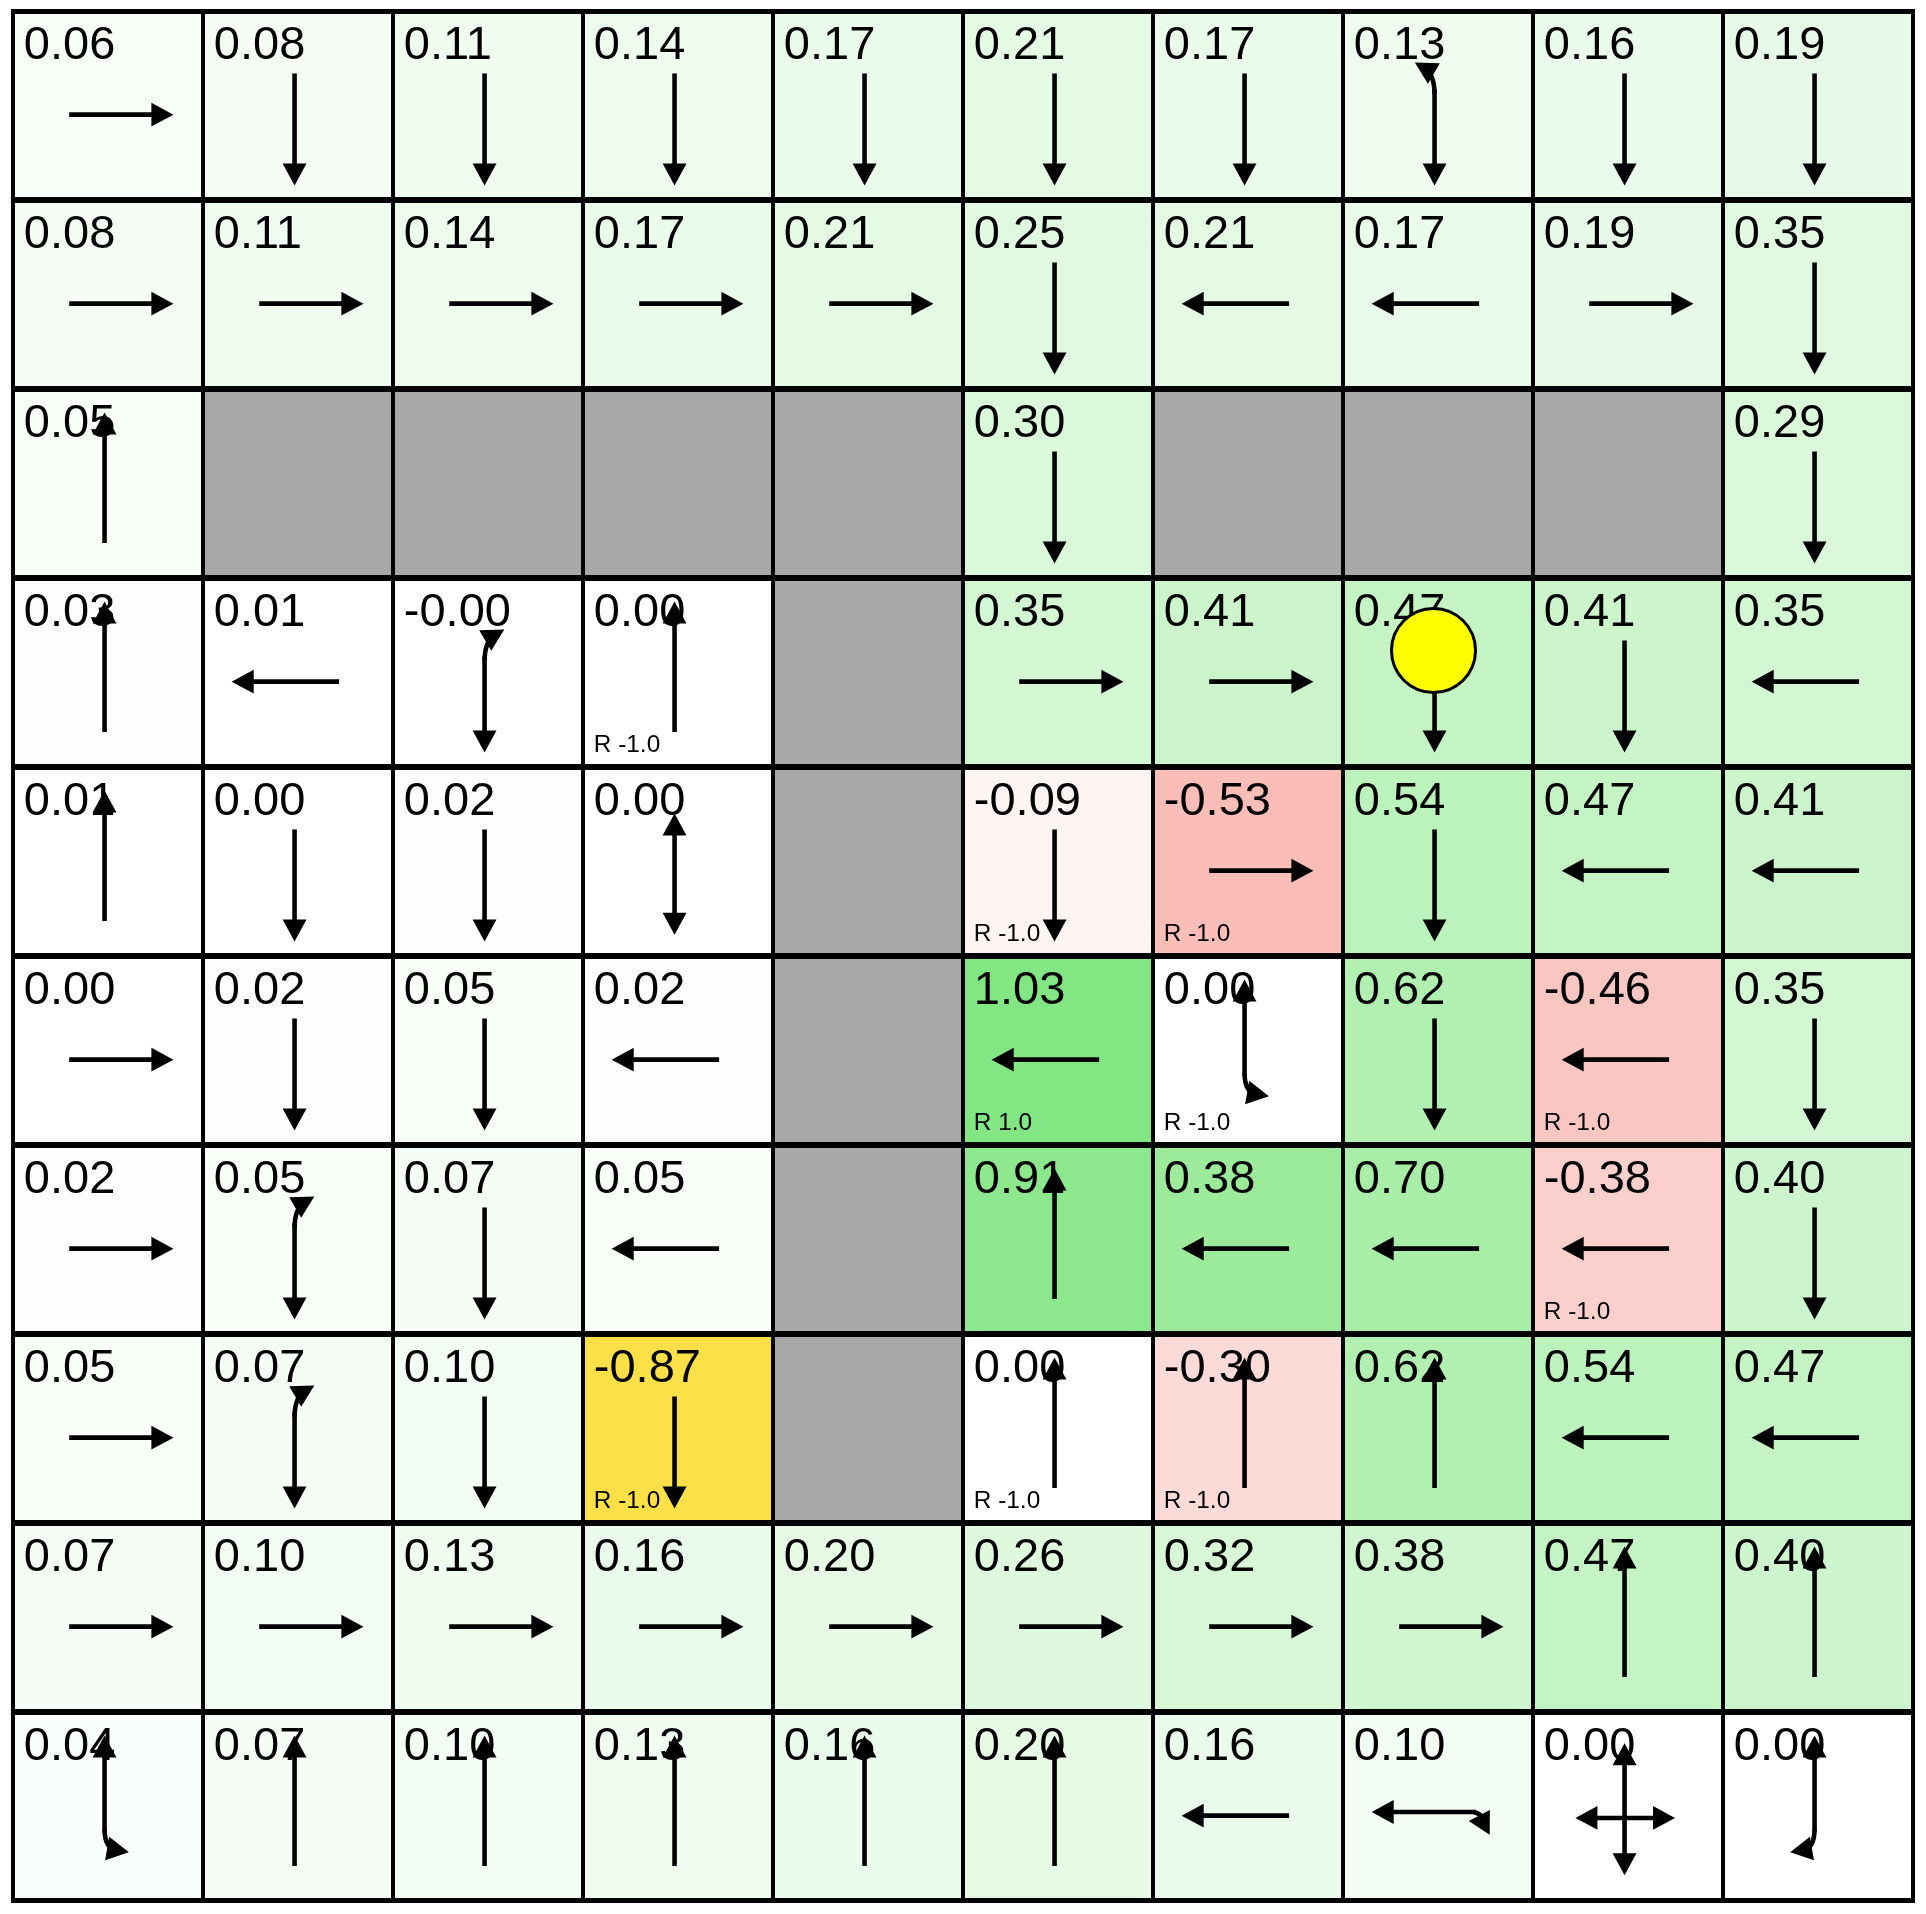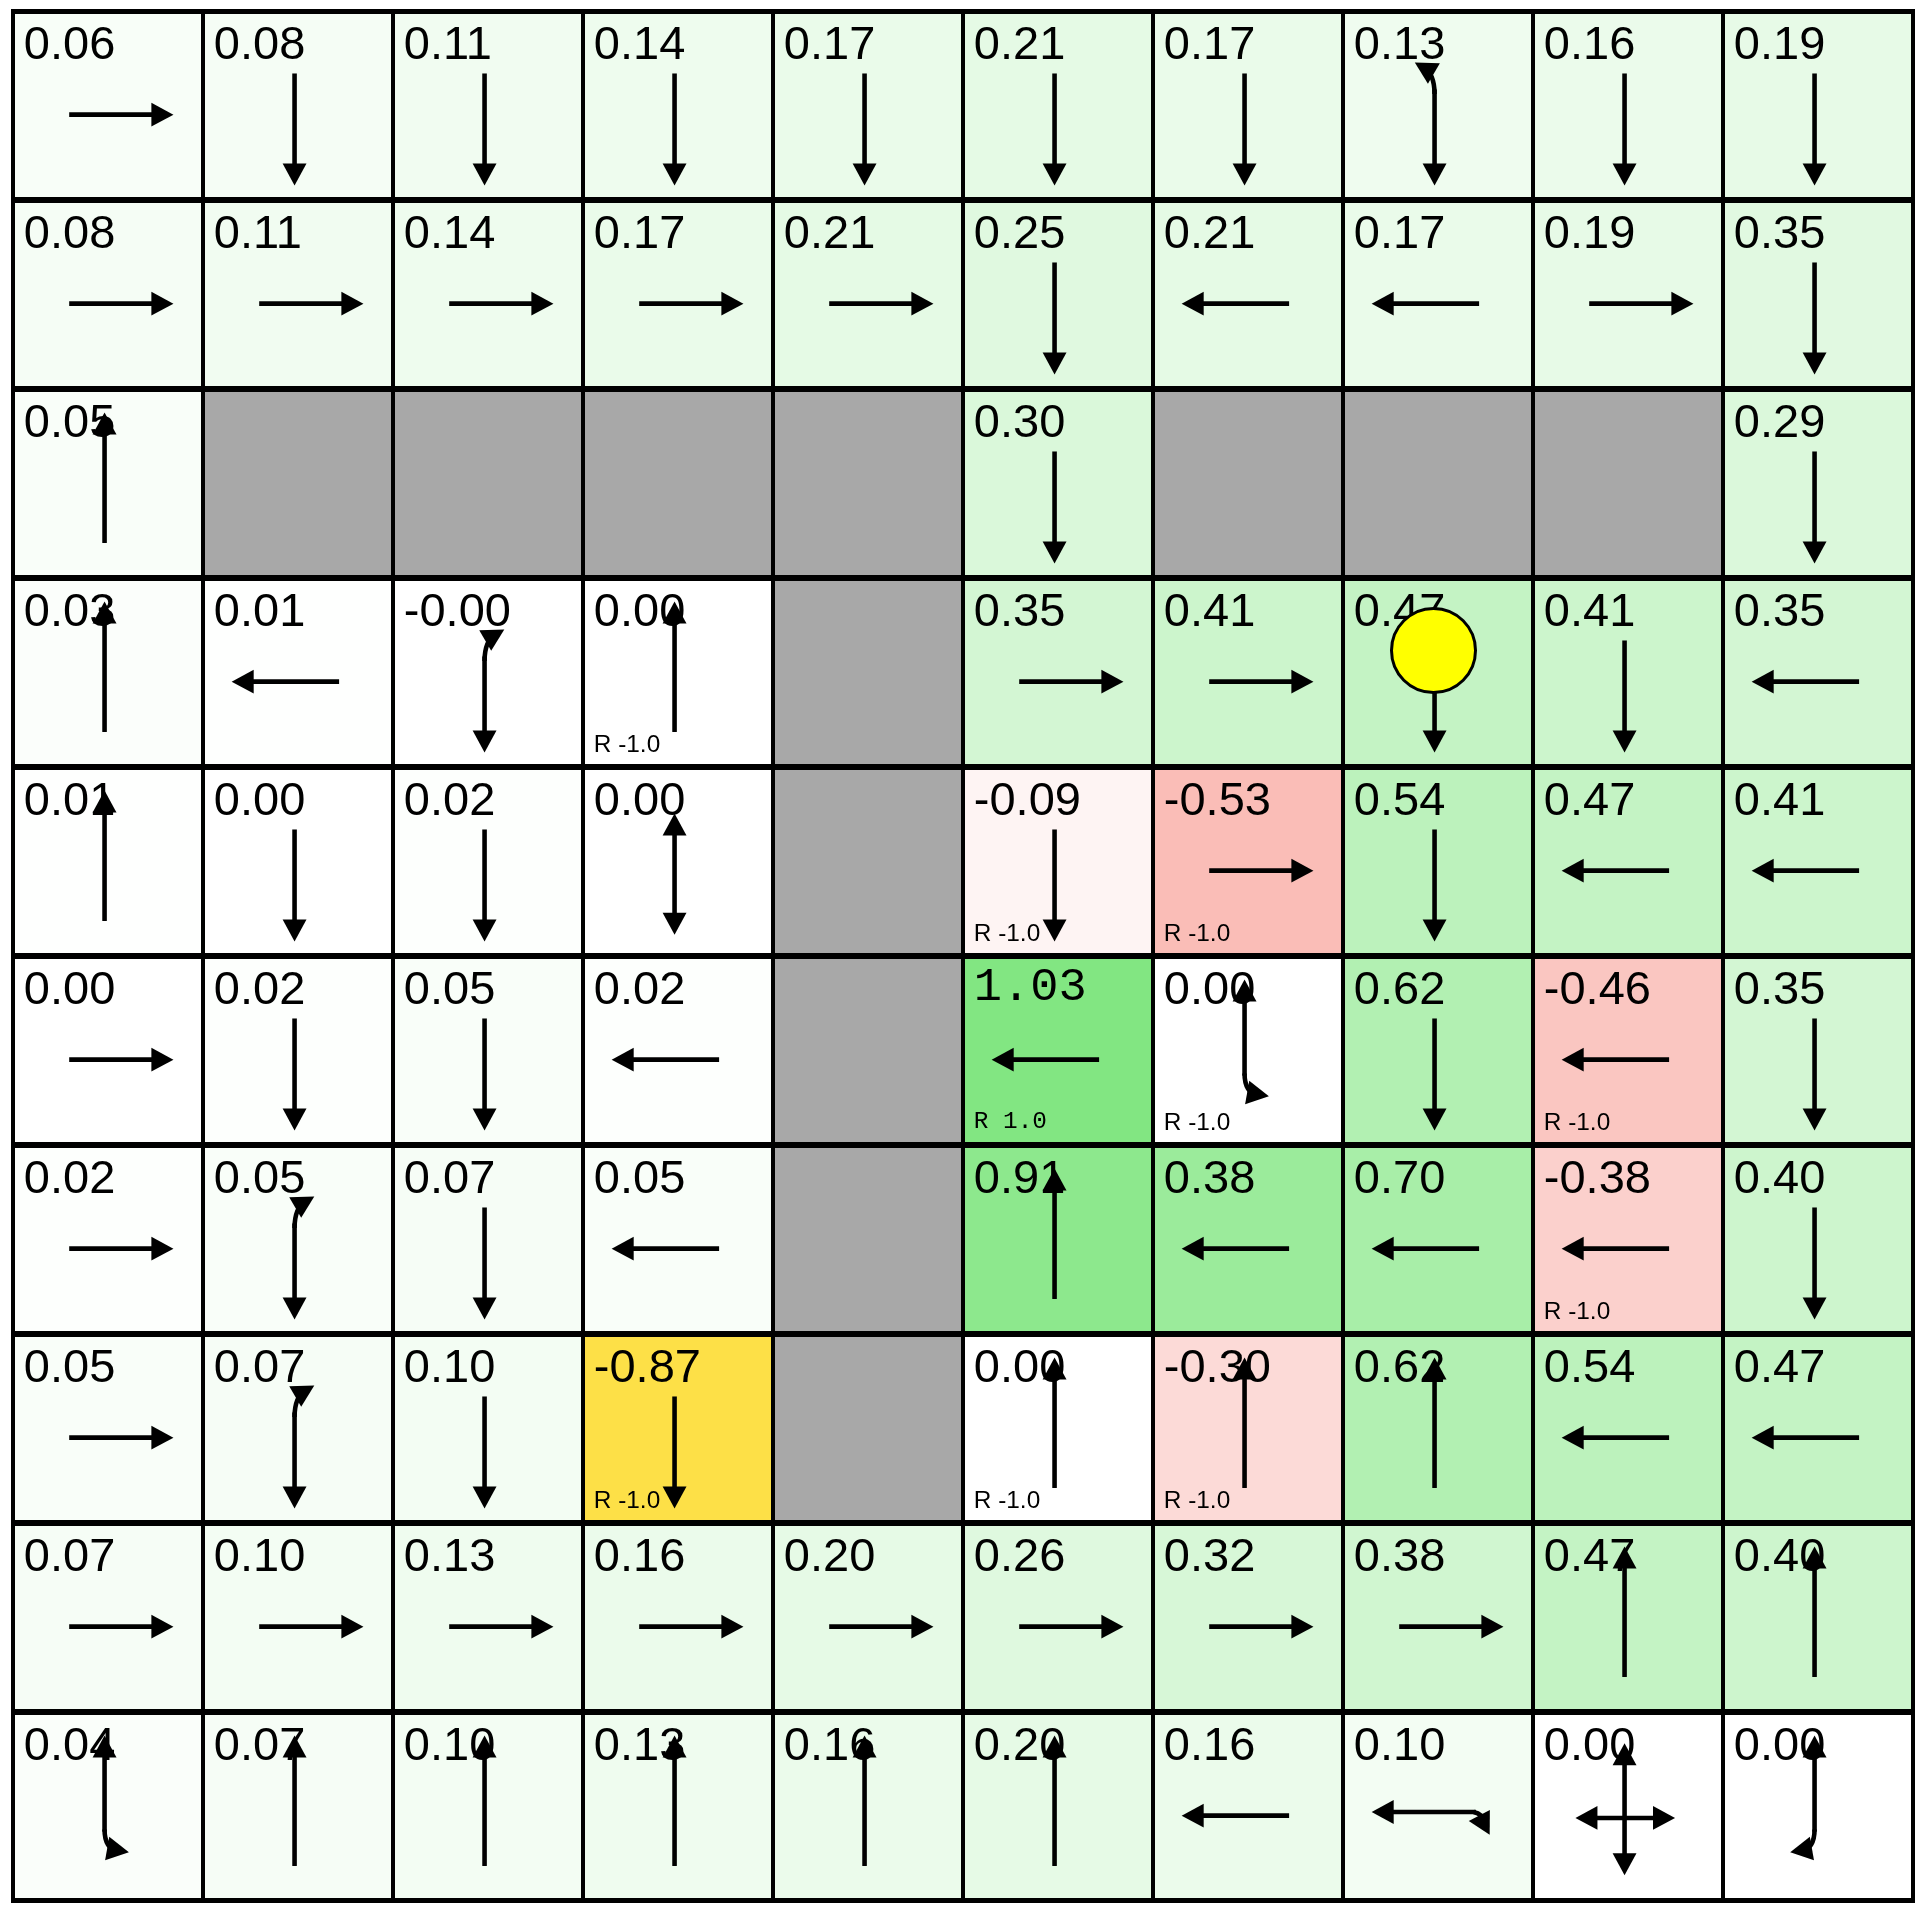--- a/index.html
+++ b/index.html
@@ -358,21 +358,21 @@
       </svg>
     </div>
     <div class="cell" style="background: rgb(253, 255, 253);">
       <div class="val">0.02</div>
       <svg viewBox="0 0 405 400" preserveAspectRatio="none" class="arrow-svg">
         <line x1="292" y1="220" x2="100" y2="220" stroke="#000" stroke-width="10"></line>
         <path d="M0 0 L-48 -26 L-48 26 Z" fill="#000" transform="translate(58 220) rotate(180)"></path>
       </svg>
     </div>
     <div class="cell" style="background: rgb(168, 168, 168);"></div>
-    <div class="cell" style="background: rgb(130, 230, 130); font-family: Liberation Mono, monospace;">
+    <div class="cell" style="background: rgb(130, 230, 130);">
       <div class="val">1.03</div>
       <svg viewBox="0 0 405 400" preserveAspectRatio="none" class="arrow-svg">
         <line x1="292" y1="220" x2="100" y2="220" stroke="#000" stroke-width="10"></line>
         <path d="M0 0 L-48 -26 L-48 26 Z" fill="#000" transform="translate(58 220) rotate(180)"></path>
       </svg>
       <div class="reward">R 1.0</div>
     </div>
     <div class="cell" style="background: rgb(255, 255, 255);">
       <div class="val">0.00</div>
       <svg viewBox="0 0 405 400" preserveAspectRatio="none" class="arrow-svg">

